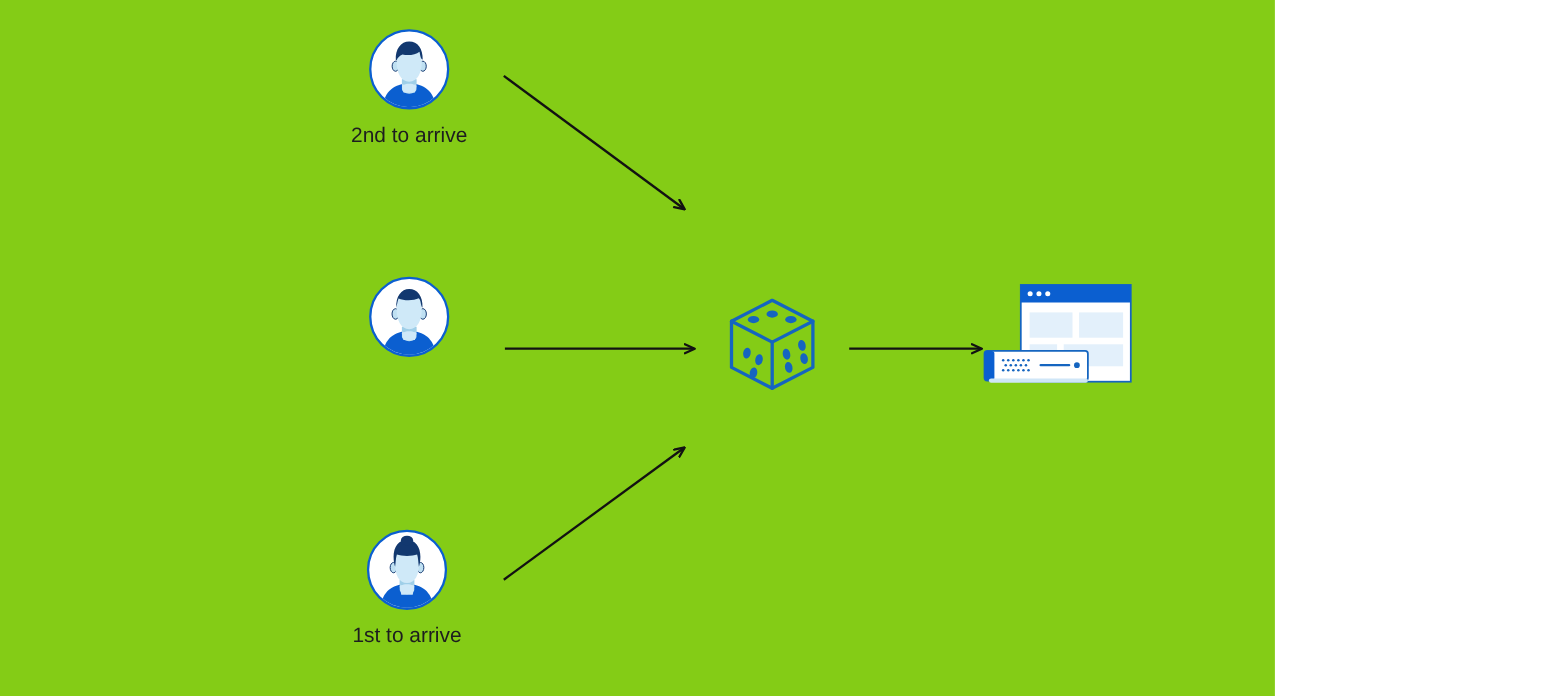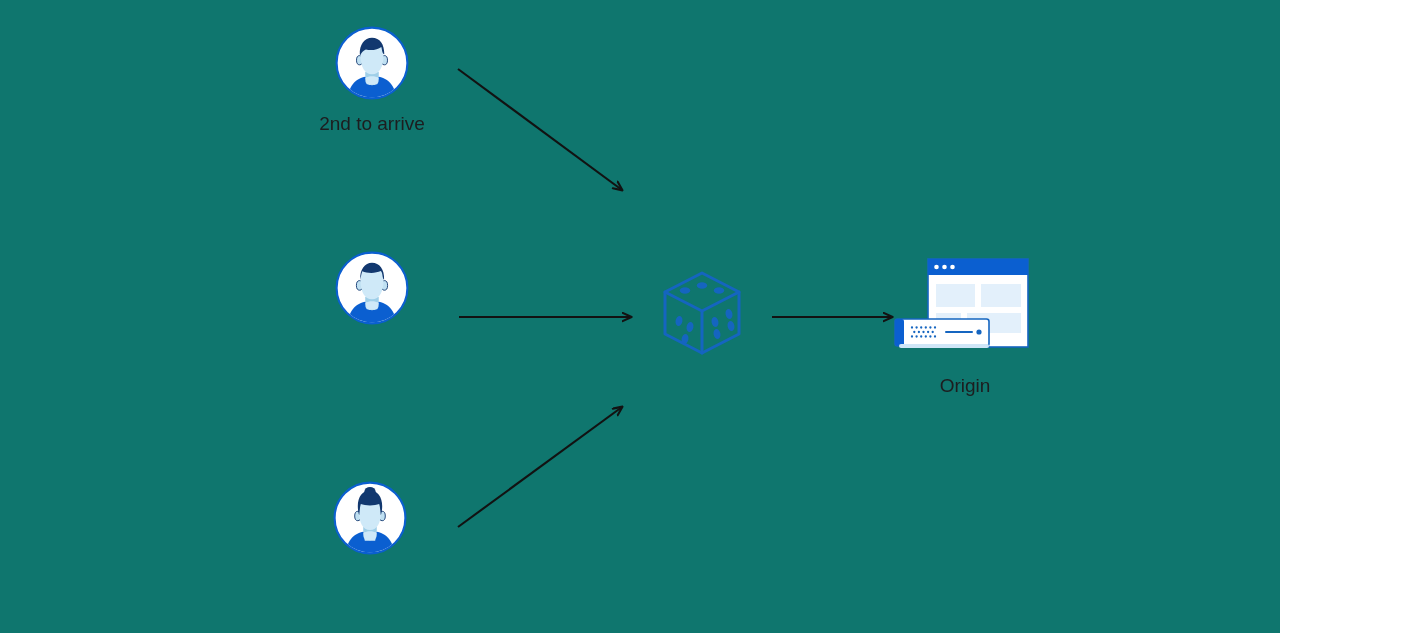--- a/index.html
+++ b/index.html
@@ -6,23 +6,23 @@
     margin: 0;
     padding: 0;
     background: #ffffff;
   }
   body {
     font-family: "Liberation Sans", sans-serif;
     -webkit-font-smoothing: antialiased;
   }
   #canvas {
     position: relative;
-    width: 1280px;
+    width: 1159px;
     height: 633px;
-    background: #0f766e;
+    background: #84cc16;
     overflow: hidden;
   }
   .node {
     position: absolute;
   }
   .avatar-node { width: 160px; text-align: center; }
   .avatar-wrap {
     width: 74px;
     height: 74px;
     margin: 0 auto;
@@ -131,20 +131,21 @@
           <path d="M30.4 46 h13.2 v4.2 c-2.2 2.1 -11 2.1 -13.2 0 Z" fill="#9fcfe8"></path>
           <path d="M37 50.2 c4.5 0 6.6 2 6.6 2 l-1.4 7.5 h-10.4 l-1.4 -7.5 s2.1 -2 6.6 -2 Z" fill="#cfe9f8"></path>
           <ellipse cx="24.8" cy="35" rx="3.1" ry="4.7" fill="#bfe0f2" stroke="#12386f" stroke-width="0.9"></ellipse>
           <ellipse cx="49.2" cy="35" rx="3.1" ry="4.7" fill="#bfe0f2" stroke="#12386f" stroke-width="0.9"></ellipse>
           <path d="M26 30.5 c0 -10.5 4.9 -16.5 11 -16.5 c6.1 0 11 6 11 16.5 c0 10.8 -3.6 18.5 -11 18.5 c-7.4 0 -11 -7.7 -11 -18.5 Z" fill="#cfe9f8"></path>
           <path d="M37 9.6 c-7.4 0 -12.2 6.2 -12.2 15.5 c0 3.9 0.7 7.2 1.4 9.2 c0.5 -3.6 0.6 -8.2 1.6 -11.2 c4.3 1.7 14.1 1.7 18.4 0 c1 3 1.1 7.6 1.6 11.2 c0.7 -2 1.4 -5.3 1.4 -9.2 C49.2 15.8 44.4 9.6 37 9.6 Z" fill="#12386f"></path>
           <ellipse cx="37" cy="10.4" rx="5.6" ry="4.4" fill="#12386f"></ellipse>
         </g>
       </svg>
     </div>
+    <div class="node-label">1st to arrive</div>
   </div>
 
   <div class="node dice-node" style="left:654px; top:265px;">
     <svg viewBox="0 0 96 96" width="96" height="96">
       <g fill="none" stroke="#1565C0" stroke-width="3" stroke-linejoin="round" stroke-linecap="round">
         <path d="M48 8 L85 27 L85 69 L48 88 L11 69 L11 27 Z"></path>
         <path d="M11 27 L48 46 L85 27"></path>
         <path d="M48 46 L48 88"></path>
       </g>
       <g fill="#1565C0">
@@ -195,16 +196,15 @@
             <circle cx="26.6" cy="80.5" r="1.15"></circle>
           <circle cx="31.2" cy="80.5" r="1.15"></circle>
             <circle cx="35.8" cy="80.5" r="1.15"></circle>
           <circle cx="40.4" cy="80.5" r="1.15"></circle>
             <circle cx="45" cy="80.5" r="1.15"></circle>
         </g>
         <line x1="56" y1="76" x2="82" y2="76" stroke="#1565C0" stroke-width="2" stroke-linecap="round"></line>
         <circle cx="89" cy="76" r="2.6" fill="#1565C0"></circle>
       </svg>
     </div>
-    <div class="origin-label">Origin</div>
   </div>
 
 </div>
 
 </body></html>

